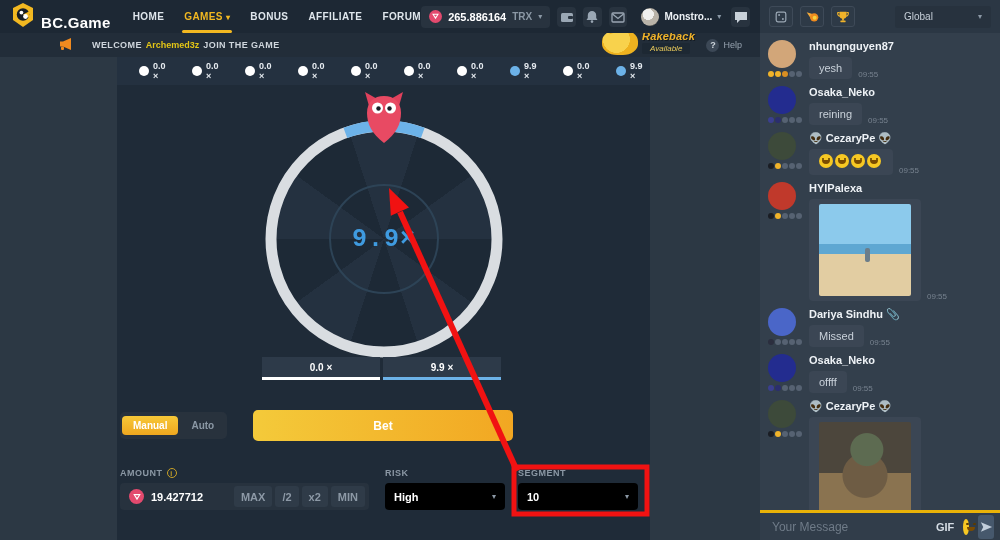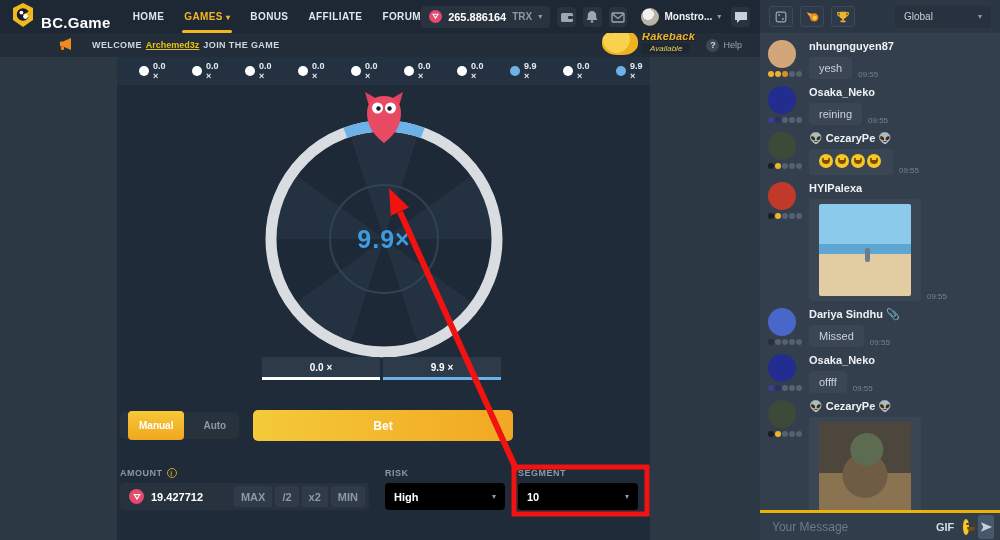--- a/index.html
+++ b/index.html
@@ -34,21 +34,21 @@
               background:radial-gradient(circle at 40% 35%, #f0f0ee 0 35%, #b9b3a8 36% 70%, #8e887d 71%); }
   .username { font-size:10px; font-weight:bold; color:#eef2f6; }
   .bubble-btn { width:24px; height:20px; border-radius:4px; background:#28333f; margin-left:10px;
               display:inline-flex; align-items:center; justify-content:center; cursor:pointer; }
 
   
   .banner { position:absolute; left:0; top:33px; width:760px; height:24px; background:#222d39;
             display:flex; align-items:center; font-size:9px; z-index:4; }
   .banner .mega { margin-left:58px; margin-right:18px; }
   .welcome-w { font-weight:bold; color:#cfd6dd; letter-spacing:.4px; }
-  .welcome-name { font-weight:bold; color:#e3c516; margin:1px 4px;text-decoration:underline; }
+  .welcome-name { font-weight:bold; color:#e3c516; margin:1px 4px; }
   .rakeback { position:absolute; right:65px; top:-4px; display:flex; align-items:center; }
   .piggy { width:36px; height:26px; background:radial-gradient(circle at 40% 40%, #f8d24c 0 50%, #eeb21f 51%);
            border-radius:48% 48% 42% 42%; position:relative; margin-right:4px; }
   .piggy::before { content:''; position:absolute; left:6px; top:-4px; border-left:5px solid transparent;
            border-right:5px solid transparent; border-bottom:8px solid #eeb21f; transform:rotate(-18deg); }
   .rk-txt { display:flex; flex-direction:column; align-items:flex-start; }
   .rk-title { font-style:italic; font-weight:bold; font-size:11px; color:#f0b32a;
               text-shadow:1px 1px 0 #141b23; letter-spacing:.2px; }
   .rk-sub { font-style:italic; font-size:8px; color:#e8c95a; background:#1d2833; border-radius:2px;
             padding:1px 8px; margin-top:1px; }
@@ -58,42 +58,42 @@
 
   
   .main { position:absolute; left:0; top:57px; width:760px; height:483px; background:#2c3844; }
   .game-panel { position:absolute; left:117px; top:0; width:533px; height:483px; background:#1f2b38; }
   .history { height:28px; background:#243140; display:flex; align-items:center; gap:19px; padding:0 0 0 22px; }
   .chip { display:flex; align-items:center; gap:4px; }
   .chip .dot { width:10px; height:10px; border-radius:50%; background:#fff; }
   .chip.hit .dot { background:#6cb2e8; }
   .chip .cl { font-size:9px; font-weight:bold; color:#e7ecf1; }
 
-  .wheel-wrap { position:absolute; left:147px; top:62px; width:240px; height:240px; }
+  .wheel-wrap { position:absolute; left:147px; top:62px; width:240px; height:240px;font-family:Liberation Mono, monospace; }
   .wedges { position:absolute; inset:10px; border-radius:50%;
     background:conic-gradient(from -18deg,
       #243140 0deg 36deg, #1d2936 36deg 72deg, #243140 72deg 108deg, #1d2936 108deg 144deg,
       #243140 144deg 180deg, #1d2936 180deg 216deg, #243140 216deg 252deg, #1d2936 252deg 288deg,
       #243140 288deg 324deg, #1d2936 324deg 360deg); }
   .ring { position:absolute; inset:0; }
   .hub { position:absolute; left:65px; top:65px; width:110px; height:110px; border-radius:50%;
          border:2px solid #2d4356; display:flex; align-items:center; justify-content:center; }
   .hub-val { font-size:25px; font-weight:bold; color:#3f9be0; letter-spacing:1px; }
   .owl { position:absolute; left:97px; top:-27px; }
 
   .legend { position:absolute; left:145px; top:300px; display:flex; gap:3px; }
   .legend-bar { position:relative; width:118px; height:20px; background:#2d3a49; display:flex;
                 align-items:center; justify-content:center; font-size:10px; font-weight:bold; color:#fff; }
   .legend-bar::after { content:''; position:absolute; left:0; right:0; bottom:-3px; height:3px;
                 background:var(--u,#fff); }
 
   .mode-toggle { position:absolute; left:3px; top:355px; height:27px; background:#28323d;
                  border-radius:5px; display:flex; align-items:center; padding:2px; gap:2px; }
-  .mode-btn { height:29px; border:none; border-radius:4px; padding:0 11px; font-size:10px; font-weight:bold;
-              background:transparent; color:#8b98a5; cursor:pointer; font-family:inherit;margin-left:6px; }
+  .mode-btn { height:19px; border:none; border-radius:4px; padding:0 11px; font-size:10px; font-weight:bold;
+              background:transparent; color:#8b98a5; cursor:pointer; font-family:inherit; }
   .mode-btn.on { background:linear-gradient(180deg,#f7c838,#efa71f); color:#fff; }
   .bet-btn { position:absolute; left:136px; top:353px; width:260px; height:31px; border:none;
              border-radius:5px; background:linear-gradient(90deg,#f4ca3a,#f2a722); color:#fff;
              font-size:12px; font-weight:bold; cursor:pointer; font-family:inherit; }
 
   .ctl-label { position:absolute; font-size:9px; font-weight:bold; letter-spacing:.5px; color:#8b98a5;
                display:flex; align-items:center; gap:4px; }
   .info-i { width:10px; height:10px; border-radius:50%; border:1px solid #c9a227; color:#c9a227;
             font-size:7px; font-weight:bold; display:inline-flex; align-items:center; justify-content:center; }
   .amount-box { position:absolute; left:3px; top:426px; width:249px; height:27px; background:#27323e;

